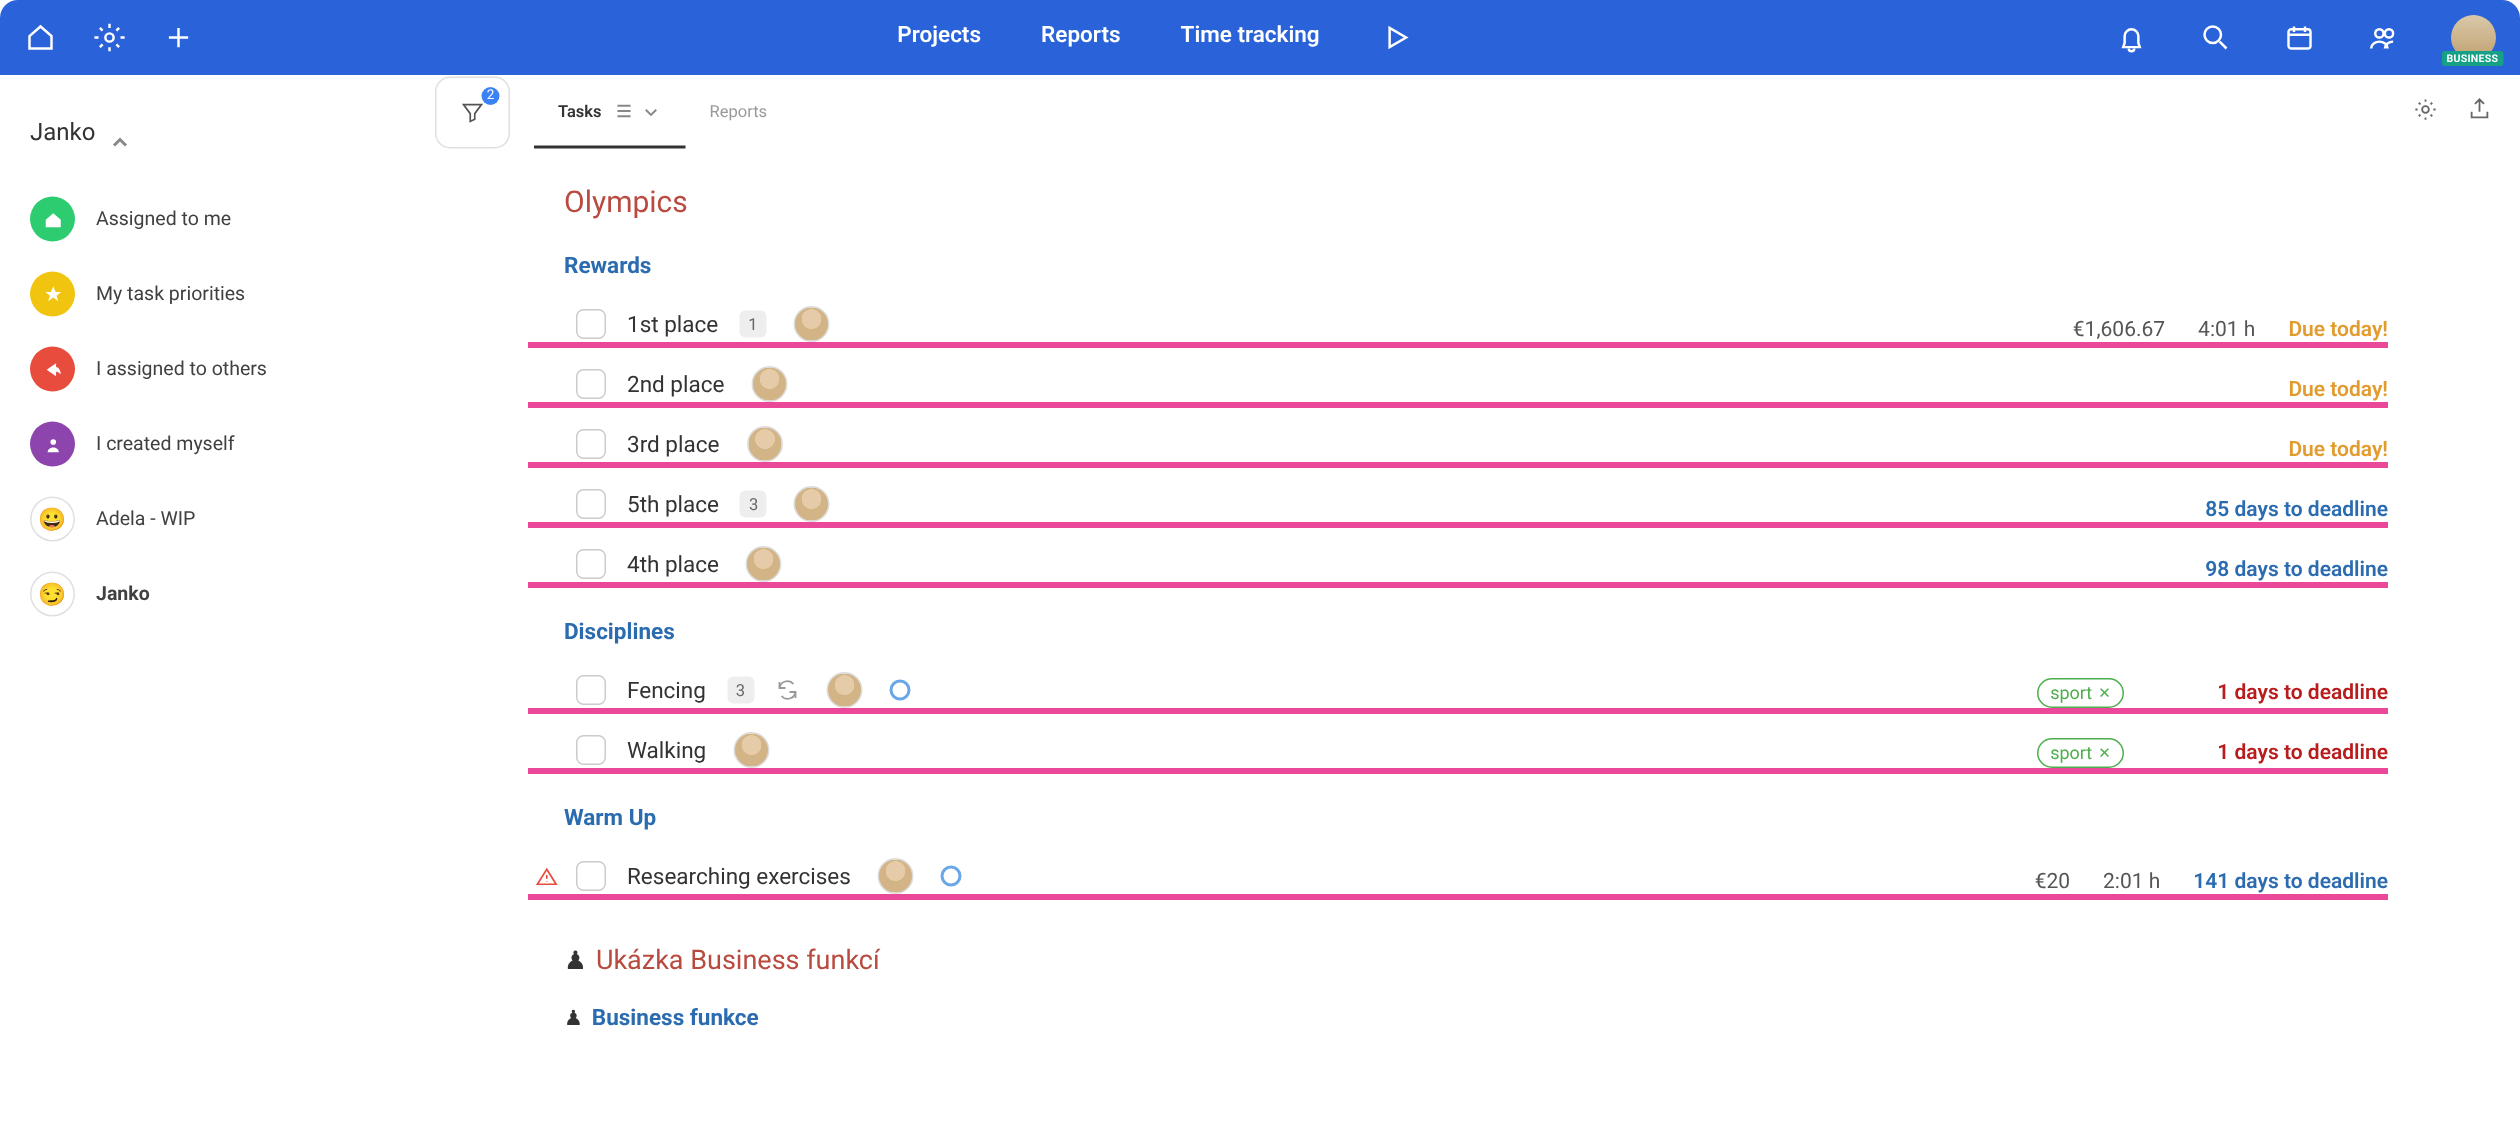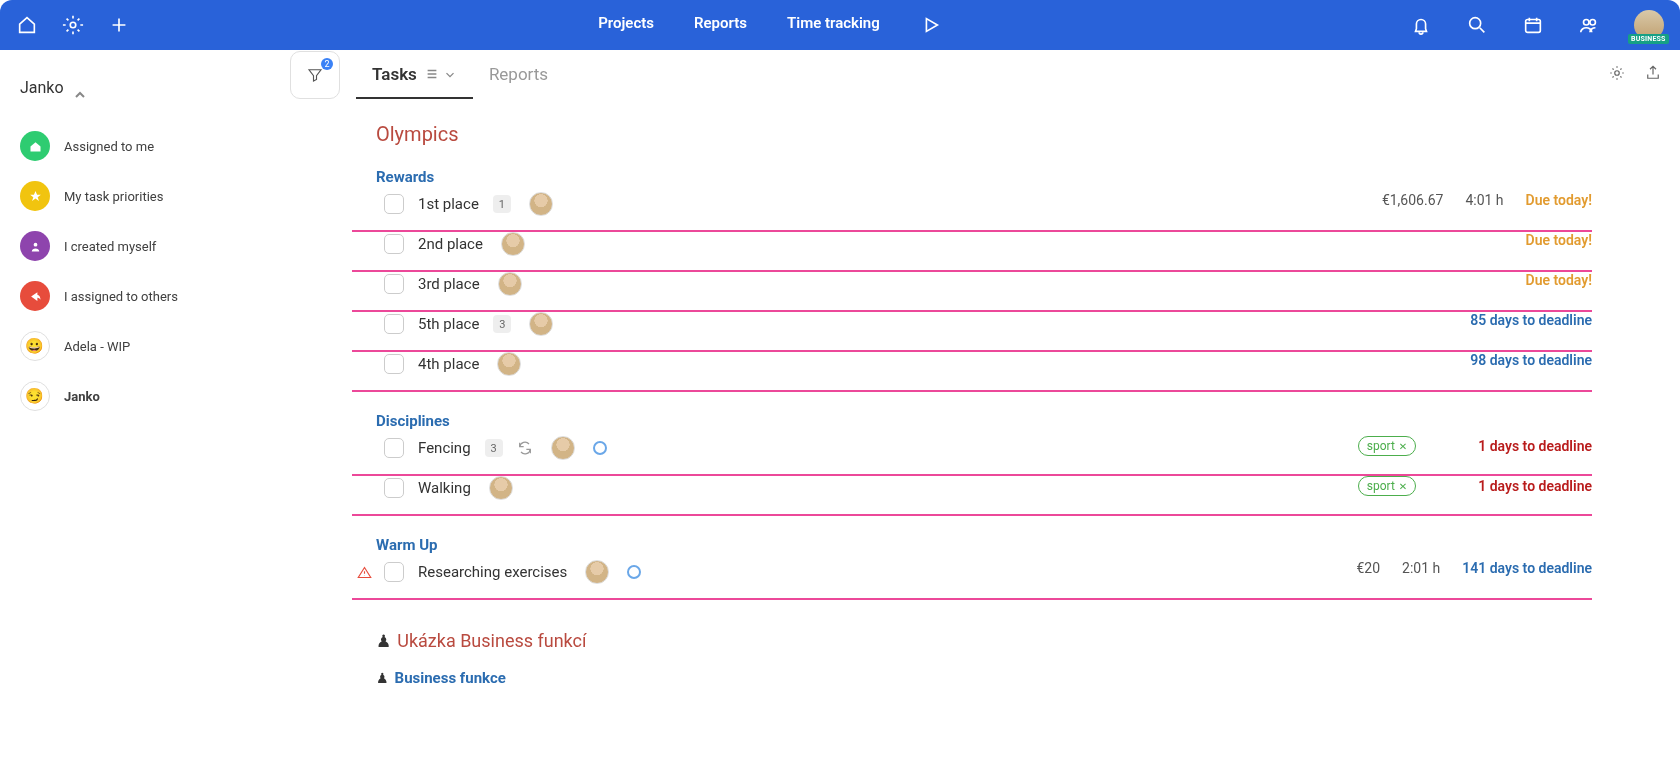--- a/index.html
+++ b/index.html
@@ -37,34 +37,34 @@
     .sidebar-item { display: flex; align-items: center; gap: 14px; padding: 8px 4px; border-radius: 8px; cursor: pointer; }
     .sidebar-icon { width: 30px; height: 30px; border-radius: 50%; display: flex; align-items: center; justify-content: center; font-size: 15px; }
     .sidebar-icon svg { width: 15px; height: 15px; fill: #fff; }
     .sidebar-label { font-size: 13px; color: #404040; }
     .sidebar-item.active .sidebar-label { font-weight: 700; }
     
     
     .filter-box { width: 50px; height: 48px; border: 1px solid #e0e0e0; border-radius: 10px; display: flex; align-items: center; justify-content: center; position: relative; margin-right: 16px; background:#fff; }
     .filter-box svg { width: 18px; height: 18px; fill: none; stroke: #555; stroke-width: 1.5; }
     .filter-badge { position: absolute; top: 6px; right: 6px; background: #3b82f6; color: #fff; font-size: 9px; width: 12px; height: 12px; border-radius: 50%; display: flex; align-items: center; justify-content: center; }
-    .tab { display: flex; align-items: center; gap: 8px; padding: 0 16px; height: 48px; color: #333; font-size: 17px; cursor: pointer; border-bottom: 2px solid transparent; }
+    .tab { display: flex; align-items: center; gap: 8px; padding: 0 16px; height: 48px; color: #333; font-size: 11px; cursor: pointer; border-bottom: 2px solid transparent; }
     .tab.active { border-bottom: 2px solid #333; font-weight: 600; }
     .tab.muted { color: #999; }
     .tab-sub-icons { display: flex; align-items: center; gap: 4px; }
     .tab-sub-icons svg { width: 14px; height: 14px; stroke: #888; fill: none; stroke-width: 1.5; }
     .tabs-right { margin-left: auto; display: flex; gap: 18px; }
     .tabs-right svg { width: 18px; height: 18px; stroke: #666; fill: none; stroke-width: 1.6; }
     
     
     .content { padding: 22px 88px 22px 96px; }
     .project-title { color: #b94a3f; font-size: 20px; font-weight: 400; margin-bottom: 22px; margin-left:0; }
     .section-title { color: #2b6cb0; font-size: 15px; font-weight: 700; margin: 20px 0 6px 0; }
     .task-list { margin-left: -24px; }
-    .task-row { display: flex; align-items: flex-start; height: 40px; border-bottom: 2px solid #ec4899; }
+    .task-row { display: flex; align-items: flex-end; height: 40px; border-bottom: 4px solid #ec4899; }
     .task-left { display: flex; align-items: center; gap: 8px; padding-left: 0; }
     .warning-spacer { width: 24px; display: flex; align-items: center; justify-content: center; }
     .warning-spacer svg { width: 15px; height: 15px; stroke: #e74c3c; fill: none; stroke-width: 1.8; }
     .checkbox { width: 20px; height: 20px; border: 1.5px solid #ccc; border-radius: 5px; cursor: pointer; }
     .task-name { font-size: 15px; color: #333; margin-left: 6px; }
     .count-badge { background: #eee; color: #666; min-width: 18px; height: 18px; padding: 0 5px; border-radius: 4px; font-size: 11px; display: flex; align-items: center; justify-content: center; margin-left: 6px; }
     .repeat-icon { width: 16px; height: 16px; margin-left: 6px; }
     .repeat-icon svg { width: 16px; height: 16px; fill: none; stroke: #999; stroke-width: 1.8; }
     .avatar-sm { width: 24px; height: 24px; border-radius: 50%; background: radial-gradient(circle at 50% 35%, #e6cba8 36%, #d2b486 37%); margin-left: 10px; border: 1px solid #ddd; }
     .ring { width: 14px; height: 14px; border: 2.5px solid #6aa7e8; border-radius: 50%; margin-left: 10px; }
@@ -167,35 +167,35 @@
         </div>
         <div class="sidebar-item">
           <div class="sidebar-icon" style="background: rgb(241, 196, 15);">
             <svg viewBox="0 0 24 24">
               <path d="M12 3l2.5 6h6l-5 4 2 6-5.5-4-5.5 4 2-6-5-4h6z"></path>
             </svg>
           </div>
           <span class="sidebar-label">My task priorities</span>
         </div>
         <div class="sidebar-item">
+          <div class="sidebar-icon" style="background: rgb(231, 76, 60);">
+            <svg viewBox="0 0 24 24">
+              <path d="M5 12l10-7v4c5 1 5 8 5 8-2-3-5-3-5-3v5z"></path>
+            </svg>
+          </div>
+          <span class="sidebar-label">I assigned to others</span>
+        </div>
+        <div class="sidebar-item">
           <div class="sidebar-icon" style="background: rgb(142, 68, 173);">
             <svg viewBox="0 0 24 24">
               <circle cx="12" cy="9" r="3"></circle>
               <path d="M6 20c0-3 3-5 6-5s6 2 6 5z"></path>
             </svg>
           </div>
           <span class="sidebar-label">I created myself</span>
-        </div>
-        <div class="sidebar-item">
-          <div class="sidebar-icon" style="background: rgb(231, 76, 60);">
-            <svg viewBox="0 0 24 24">
-              <path d="M5 12l10-7v4c5 1 5 8 5 8-2-3-5-3-5-3v5z"></path>
-            </svg>
-          </div>
-          <span class="sidebar-label">I assigned to others</span>
         </div>
         <div class="sidebar-item">
           <div class="sidebar-icon" style="background: rgb(255, 255, 255); border: 1px solid rgb(224, 224, 224);">😀</div>
           <span class="sidebar-label">Adela - WIP</span>
         </div>
         <div class="sidebar-item active">
           <div class="sidebar-icon" style="background: rgb(255, 255, 255); border: 1px solid rgb(224, 224, 224);">😏</div>
           <span class="sidebar-label">Janko</span>
         </div>
       </div>

